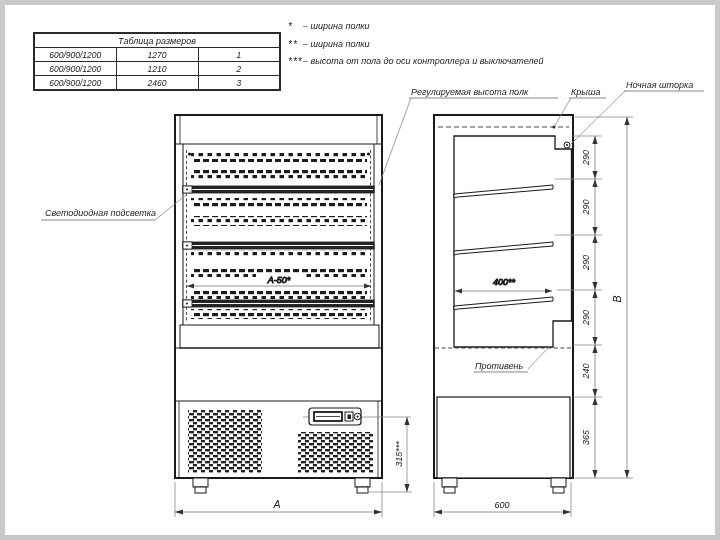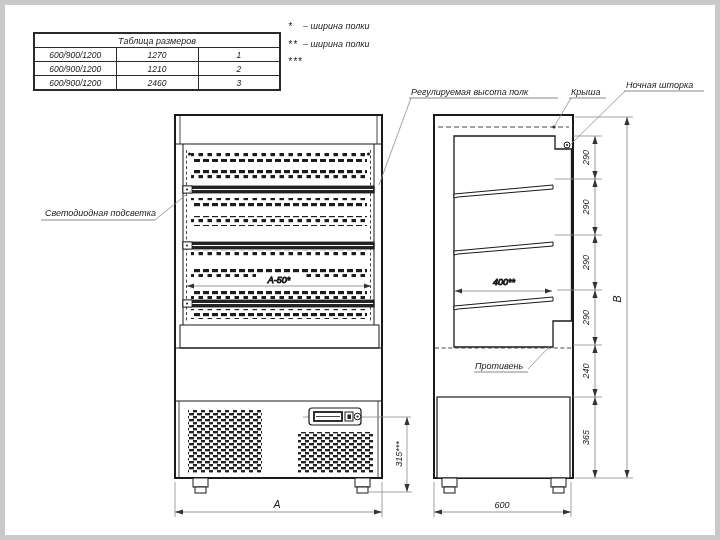--- a/index.html
+++ b/index.html
@@ -240,16 +240,17 @@
     <div class="row">
       <span class="marker">*</span>
       <span class="txt">– ширина полки</span>
     </div>
     <div class="row">
       <span class="marker">**</span>
       <span class="txt">– ширина полки</span>
     </div>
     <div class="row">
       <span class="marker">***</span>
+      <span class="txt">– высота от пола до оси контроллера и выключателей</span>
     </div>
   </div>
 
 </div>
 
 </body></html>

